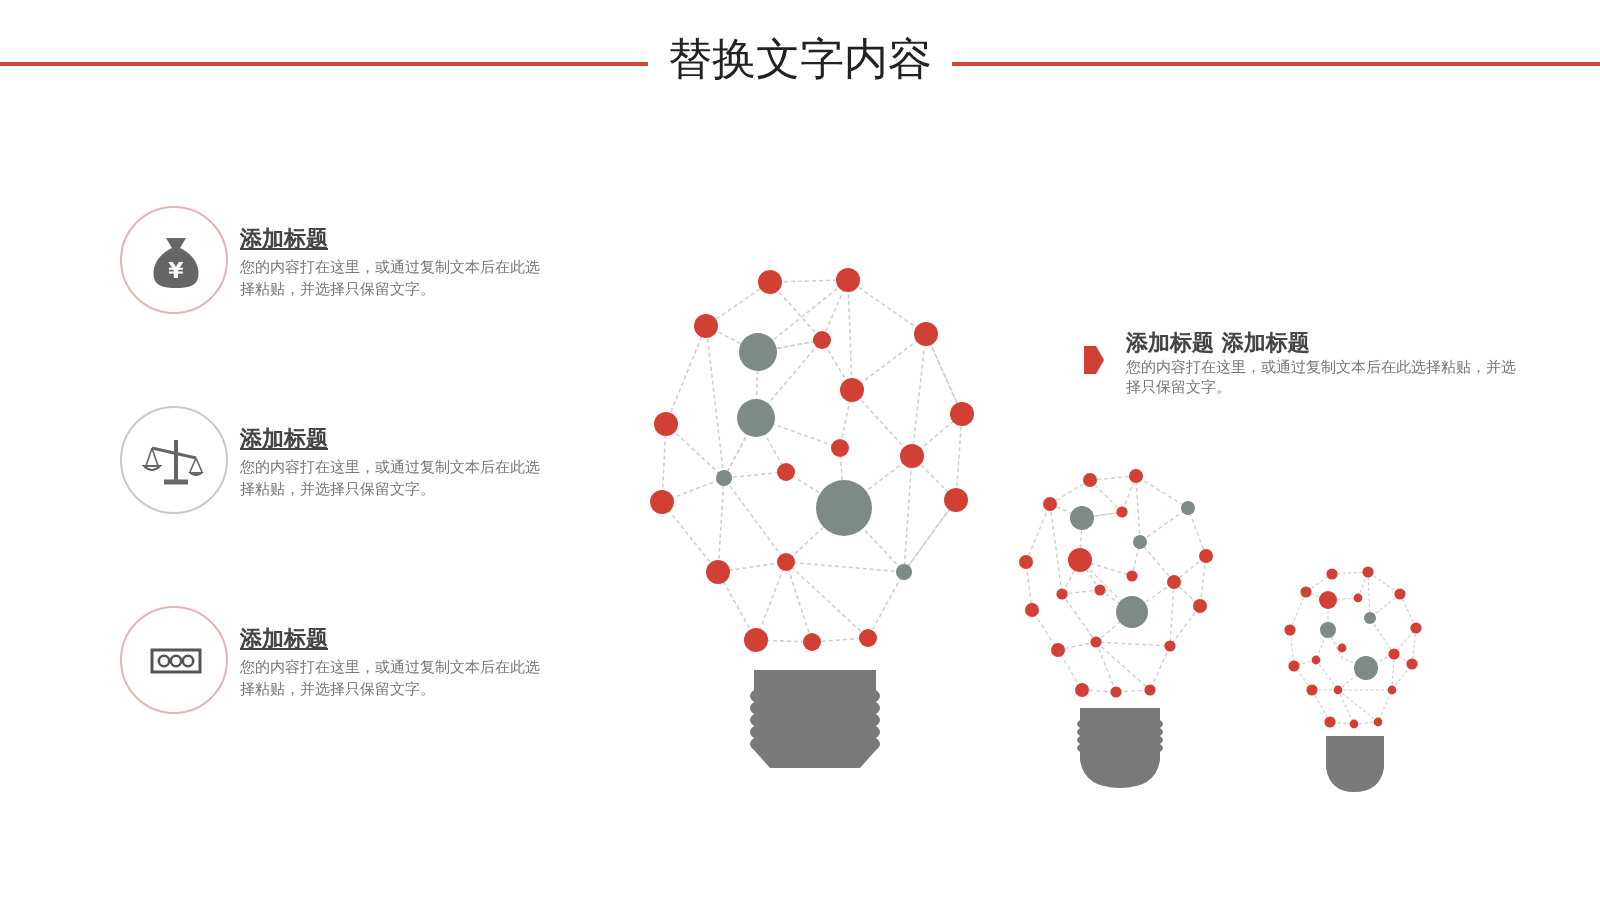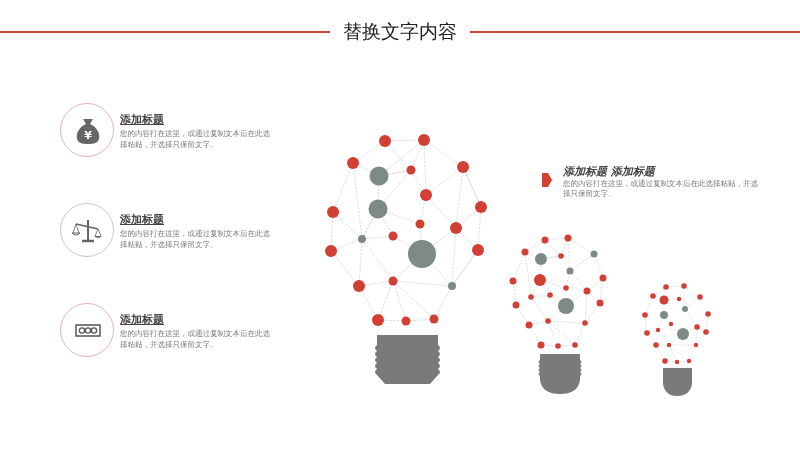--- a/index.html
+++ b/index.html
@@ -1,28 +1,28 @@
 <!DOCTYPE html>
 <html><head>
 <meta charset="utf-8">
 <style>
   html, body { margin:0; padding:0; }
   body { width:800px; height:450px; background:#ffffff; position:relative; overflow:hidden;
          font-family:"DejaVu Sans","Liberation Sans",sans-serif; }
   .hline { position:absolute; top:31px; height:2px; background:#c9473e; }
-  .title { position:absolute; top:18px; left:0; width:800px; text-align:center; font-size:19px; color:#222; line-height:26px; }
+  .title { position:absolute; top:18px; left:0; width:800px; text-align:center; font-size:22px; color:#222; line-height:26px; }
   .title span { background:#fff; padding:0 10px; }
   .item { position:absolute; left:60px; width:230px; height:60px; }
   .circle { position:absolute; left:0; top:0; width:54px; height:54px; border-radius:50%; box-sizing:border-box; background:#fff; }
   .circle svg { position:absolute; left:0; top:0; }
   .item-title { position:absolute; left:60px; top:10px; font-size:11px; font-weight:bold; color:#444; line-height:14px;text-decoration:underline; }
   .item-desc { position:absolute; left:60px; top:25px; width:150px; font-size:7.5px; color:#777; line-height:11px; }
   .callout { position:absolute; left:541px; top:165px; width:230px; }
   .callout .arrow { position:absolute; left:0; top:8px; }
-  .callout-title { position:absolute; left:22px; top:0; font-size:11px; font-weight:bold; color:#444; line-height:14px; white-space:nowrap;font-style:italic; }
+  .callout-title { position:absolute; left:22px; top:0; font-size:11px; font-weight:bold; color:#444; line-height:14px; white-space:nowrap; }
   .callout-desc { position:absolute; left:22px; top:14px; width:200px; font-size:7.5px; color:#777; line-height:10px; }
   .bulbs { position:absolute; left:0; top:0; }
 </style>
 </head>
 <body>
 
 <div class="hline" style="left:0;width:330px;"></div>
 <div class="hline" style="left:470px;width:330px;"></div>
 <div class="title"><span>替换文字内容</span></div>
 

